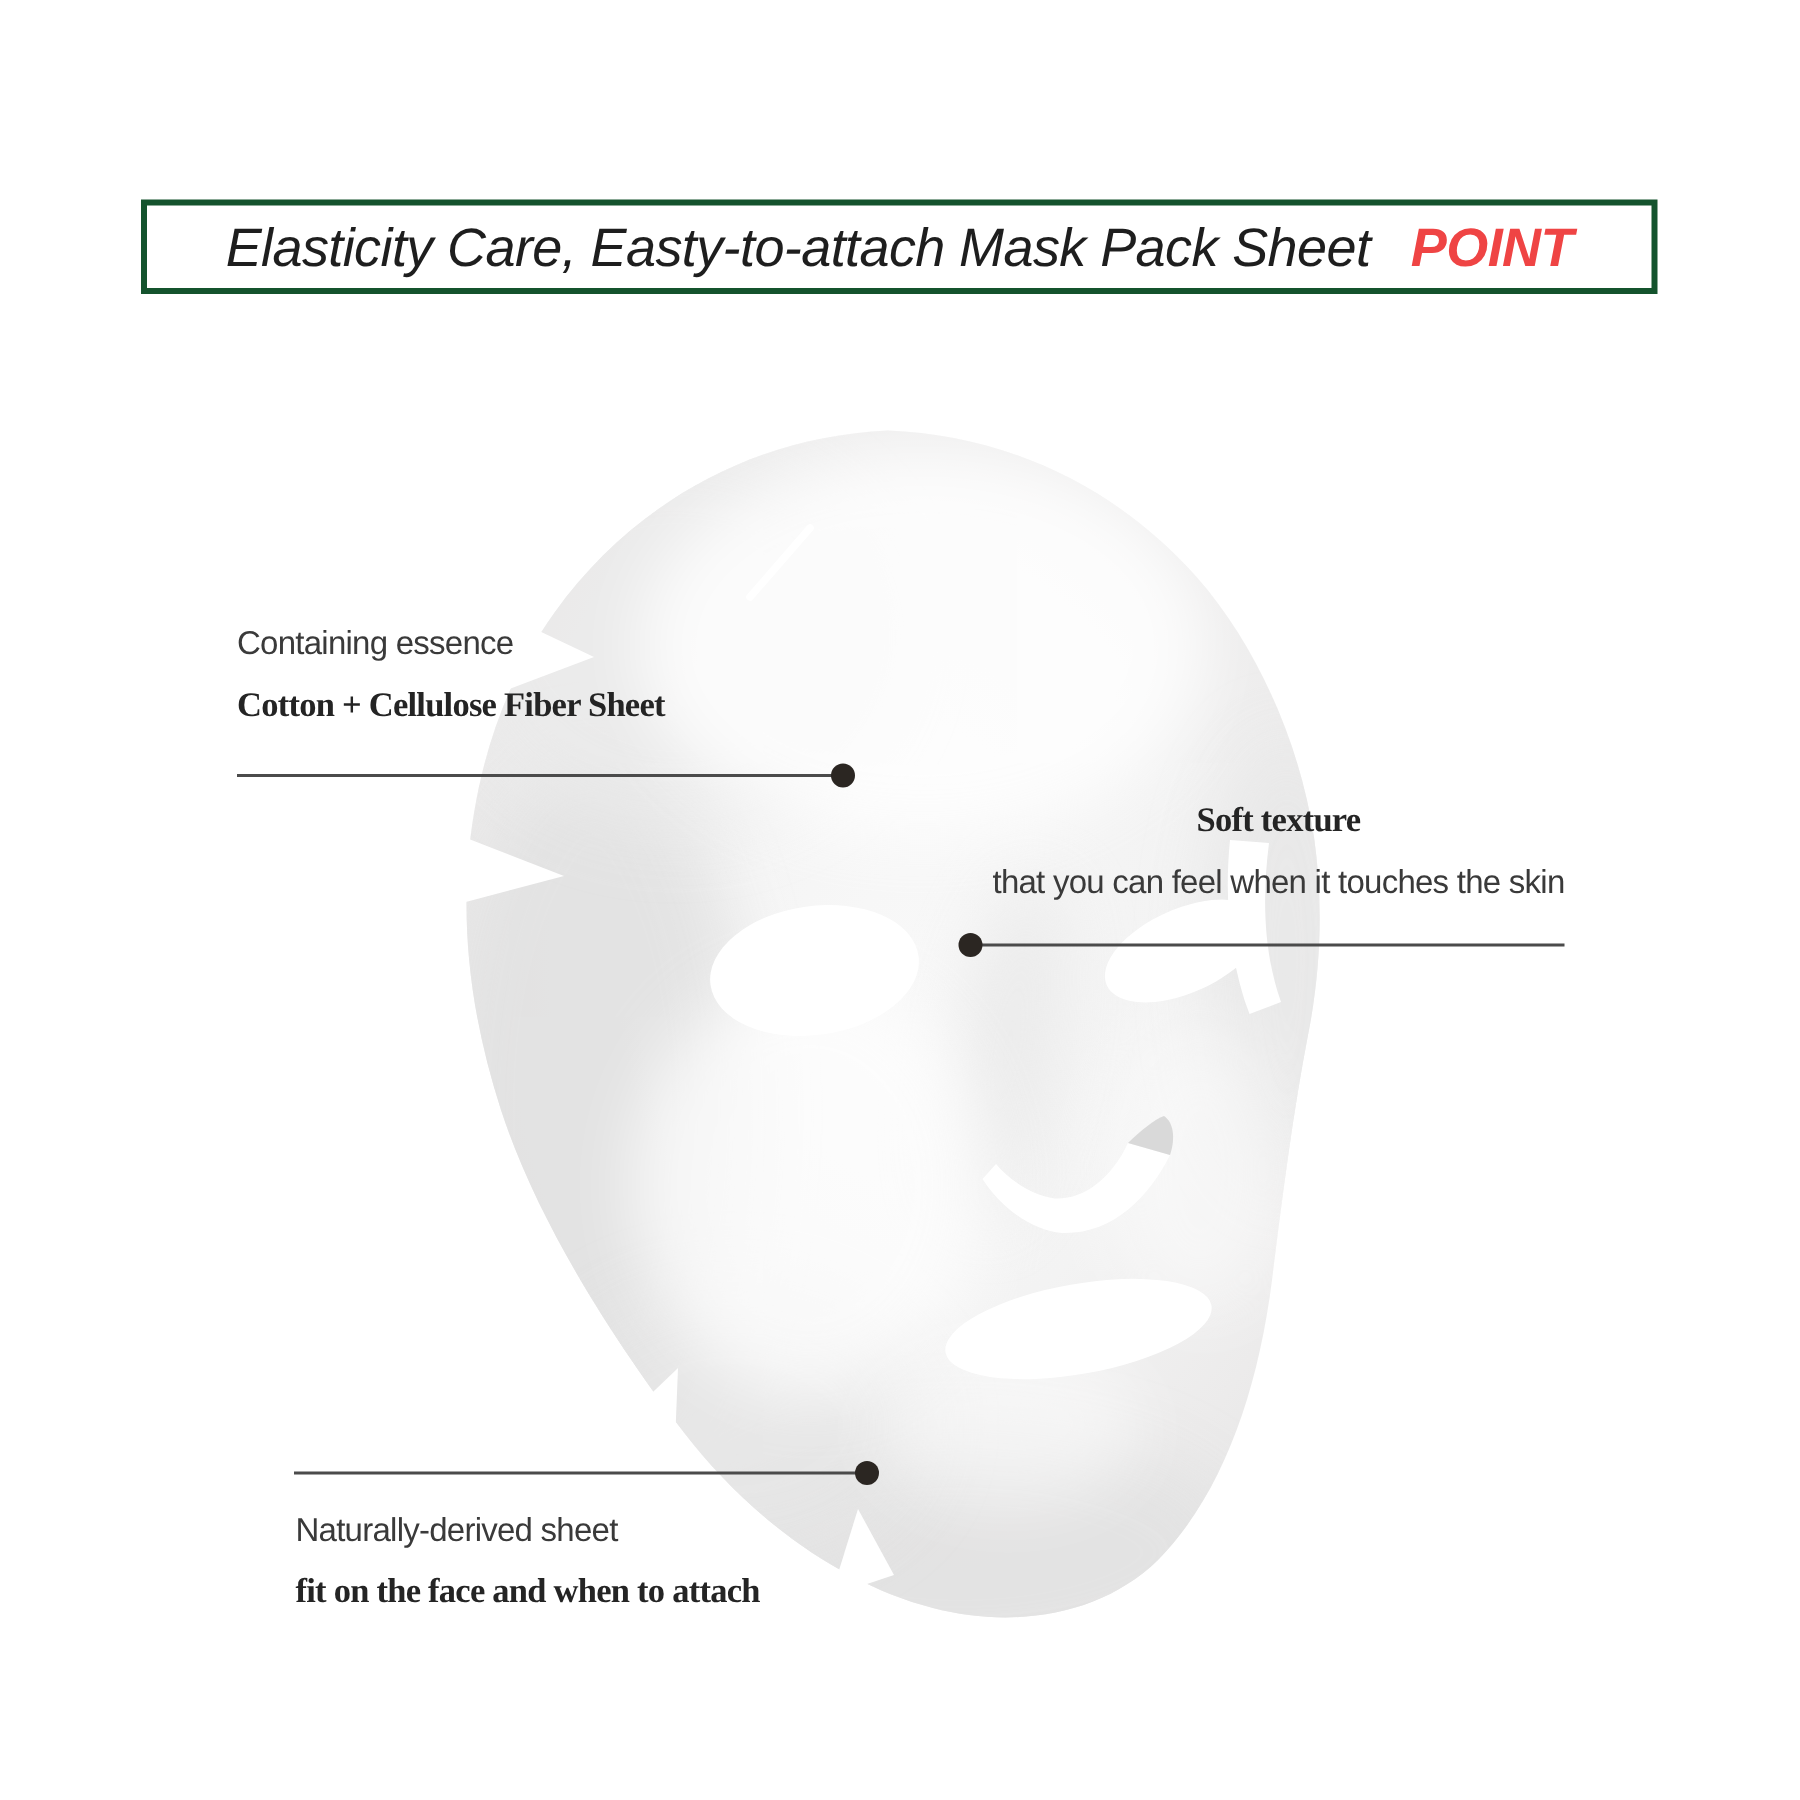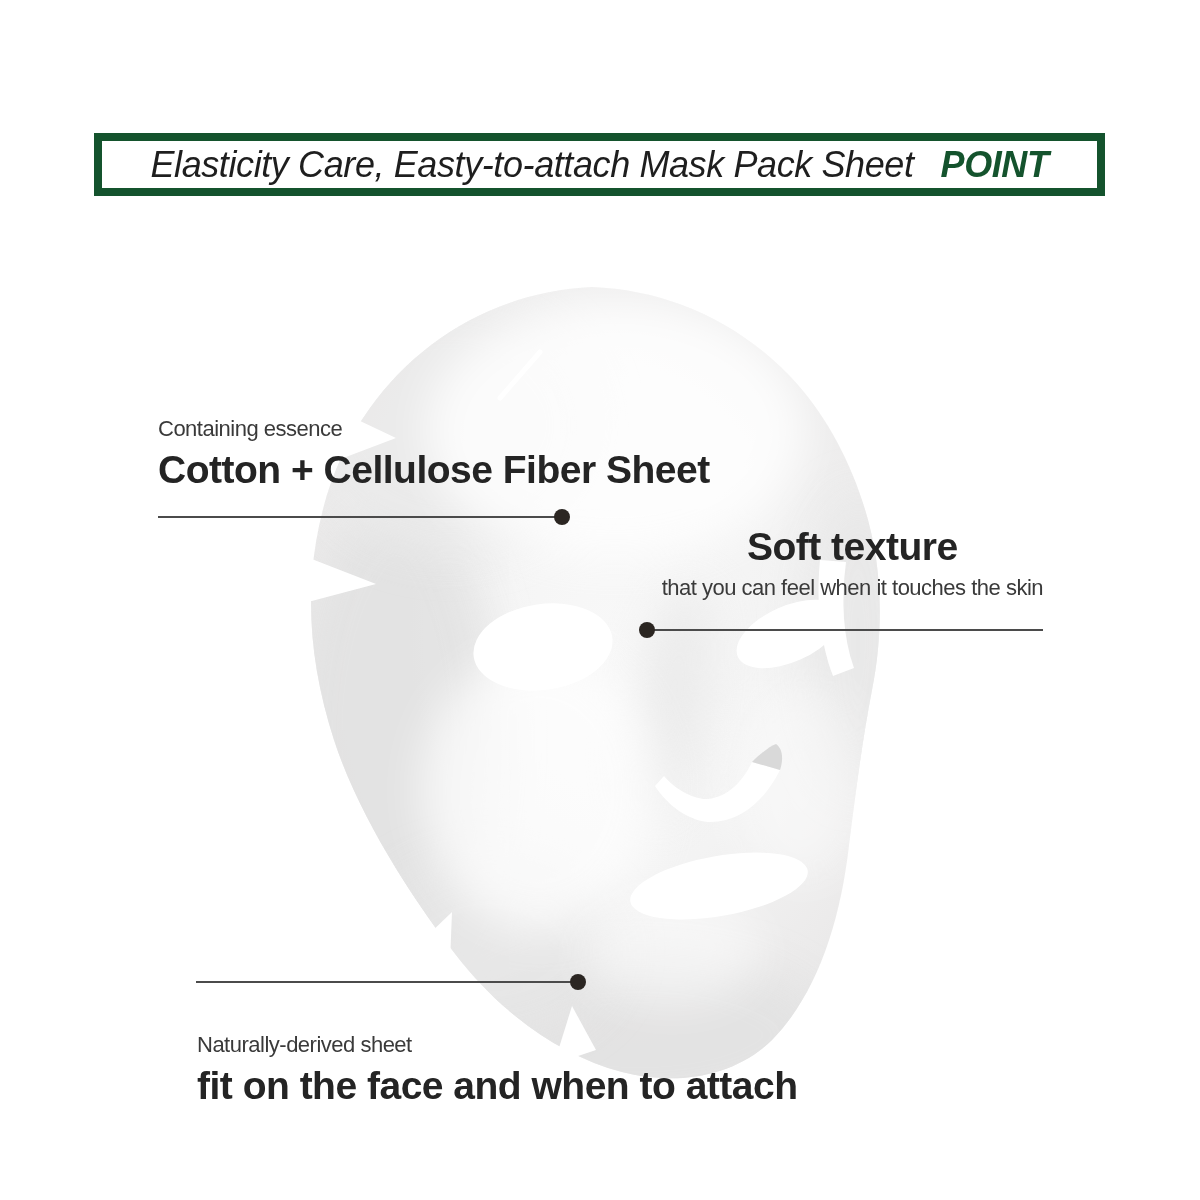--- a/index.html
+++ b/index.html
@@ -3,37 +3,37 @@
 <meta charset="utf-8">
 <style>
   html,body{margin:0;padding:0;background:#ffffff;}
   body{width:1200px;height:1200px;position:relative;overflow:hidden;
        font-family:"Liberation Sans", sans-serif;}
   .stage{position:absolute;inset:0;width:1200px;height:1200px;background:#ffffff;}
 
   
   .title-box{
     position:absolute;left:94px;top:133px;width:1011px;height:63px;
-    border:8px solid #14532d;background:#ffffff;box-sizing:border-box;
+    border:4px solid #14532d;background:#ffffff;box-sizing:border-box;
     display:flex;align-items:center;justify-content:center;
     font-style:italic;font-size:36px;letter-spacing:-0.4px;color:#1e1e1e;
     white-space:nowrap;z-index:3;
   }
-  .title-box .emph{font-weight:700;margin-left:27px;color:#14532d;font-style:italic;}
+  .title-box .emph{font-weight:700;margin-left:27px;color:#ef4444;font-style:italic;}
 
   
   svg.mask-art{position:absolute;left:0;top:0;z-index:1;}
 
   
   .callout{position:absolute;z-index:2;white-space:nowrap;line-height:41px;}
   .callout .reg{font-size:22px;color:#3a3a3a;letter-spacing:-0.5px;}
-  .callout .bold{font-size:39px;color:#242424;font-weight:700;letter-spacing:-0.5px;}
+  .callout .bold{font-size:23px;color:#242424;font-weight:700;letter-spacing:-0.5px;font-family:Liberation Serif, serif;}
   .co-essence{left:158px;top:408px;text-align:left;}
   .co-texture{right:157px;top:526px;text-align:center;}
-  .co-fit{left:197px;top:999px;text-align:left;margin-top:25px;}
+  .co-fit{left:197px;top:999px;text-align:left;}
 
   .leader{position:absolute;height:2px;background:#4b4b4b;z-index:2;}
   .leader-1{left:158px;top:516px;width:404px;}
   .leader-2{left:647px;top:629px;width:396px;}
   .leader-3{left:196px;top:981px;width:382px;}
   .dot{position:absolute;width:16px;height:16px;border-radius:50%;background:#2b2622;z-index:2;}
   .dot-1{left:554px;top:509px;}
   .dot-2{left:639px;top:622px;}
   .dot-3{left:570px;top:974px;}
 </style>

